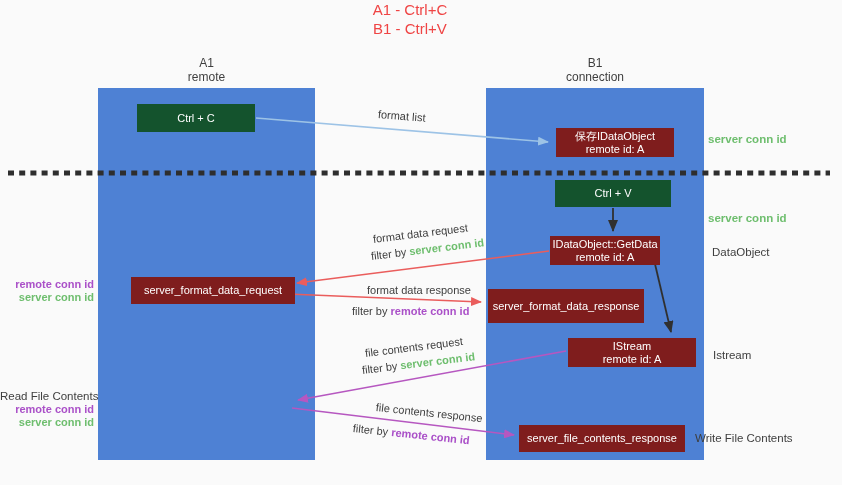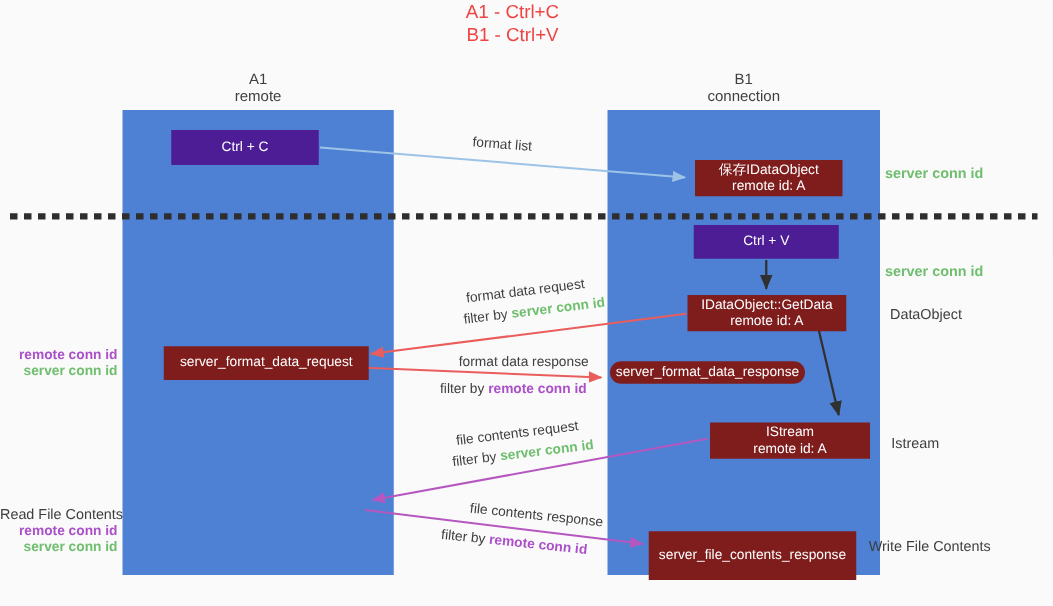--- a/index.html
+++ b/index.html
@@ -23,21 +23,21 @@
   }
   .lane.left  { left:98px;  width:217px; }
   .lane.right { left:486px; width:218px; }
   svg.arrows { position:absolute; left:0; top:0; pointer-events:none; }
   .box {
     position:absolute; display:flex; flex-direction:column;
     align-items:center; justify-content:center;
     color:#FFFFFF; font-size:11px; line-height:13px; text-align:center;
     white-space:nowrap;
   }
-  .box.green  { background:#4c1d95; }
+  .box.green  { background:#14532d; }
   .box.orange { background:#7f1d1d; }
   .flabel {
     position:absolute; font-size:11px; color:#3E3E3E; white-space:nowrap;
     transform-origin:left center;
   }
   .rot-dn4 { transform:rotate(4.5deg); }
   .rot-up7 { transform:rotate(-7deg); }
   .rot-dn6 { transform:rotate(6deg); }
   .t-green  { color:#6EBE6E; font-weight:bold; }
   .t-purple { color:#AA50C8; font-weight:bold; }
@@ -109,40 +109,40 @@
 
   <div class="box orange" style="left:556px; top:128px; width:118px; height:29px;">
     <div>保存IDataObject</div>
     <div>remote id: A</div>
   </div>
 
   <div class="box green" style="left:555px; top:180px; width:116px; height:27px;text-align:right;">
     <div>Ctrl + V</div>
   </div>
 
-  <div class="box orange" style="left:550px; top:236px; width:127px; height:29px;">
+  <div class="box orange" style="left:550px; top:236px; width:110px; height:29px;">
     <div>IDataObject::GetData</div>
     <div>remote id: A</div>
   </div>
 
   <div class="box orange" style="left:131px; top:277px; width:164px; height:27px;">
     <div>server_format_data_request</div>
   </div>
 
-  <div class="box orange" style="left:488px; top:289px; width:156px; height:18px;border-radius:11px;">
+  <div class="box orange" style="left:488px; top:289px; width:156px; height:34px;">
     <div>server_format_data_response</div>
   </div>
 
   <div class="box orange" style="left:568px; top:338px; width:128px; height:29px;">
     <div>IStream</div>
     <div>remote id: A</div>
   </div>
 
 
-  <div class="box orange" style="left:519px; top:425px; width:166px; height:39px;">
+  <div class="box orange" style="left:519px; top:425px; width:166px; height:27px;">
     <div>server_file_contents_response</div>
   </div>
 
   <div class="flabel rot-dn4" style="left:378px; top:108px;">format list</div>
 
   <div class="flabel rot-up7" style="left:373px; top:233px;">format data request</div>
   <div class="flabel rot-up7" style="left:371px; top:250px;">
     <span>filter by </span><span class="t-green">server conn id</span>
   </div>
 
@@ -164,19 +164,19 @@
   <div class="side-label t-green" style="left:708px; top:133px; font-weight:bold;">server conn id</div>
   <div class="side-label t-green" style="left:708px; top:212px; font-weight:bold;">server conn id</div>
   <div class="side-label t-dark" style="left:712px; top:246px;">DataObject</div>
   <div class="side-label t-dark" style="left:713px; top:349px;">Istream</div>
   <div class="side-label t-dark" style="left:695px; top:432px;">Write File Contents</div>
 
   <div class="left-group" style="top:278px;">
     <div class="t-purple">remote conn id</div>
     <div class="t-green">server conn id</div>
   </div>
-  <div class="left-group" style="top:390px;margin-top:16px;">
+  <div class="left-group" style="top:390px;">
     <div class="t-dark" style="font-size:11.5px;">Read File Contents</div>
     <div class="t-purple">remote conn id</div>
     <div class="t-green">server conn id</div>
   </div>
 
 </div>
 
 </body></html>

